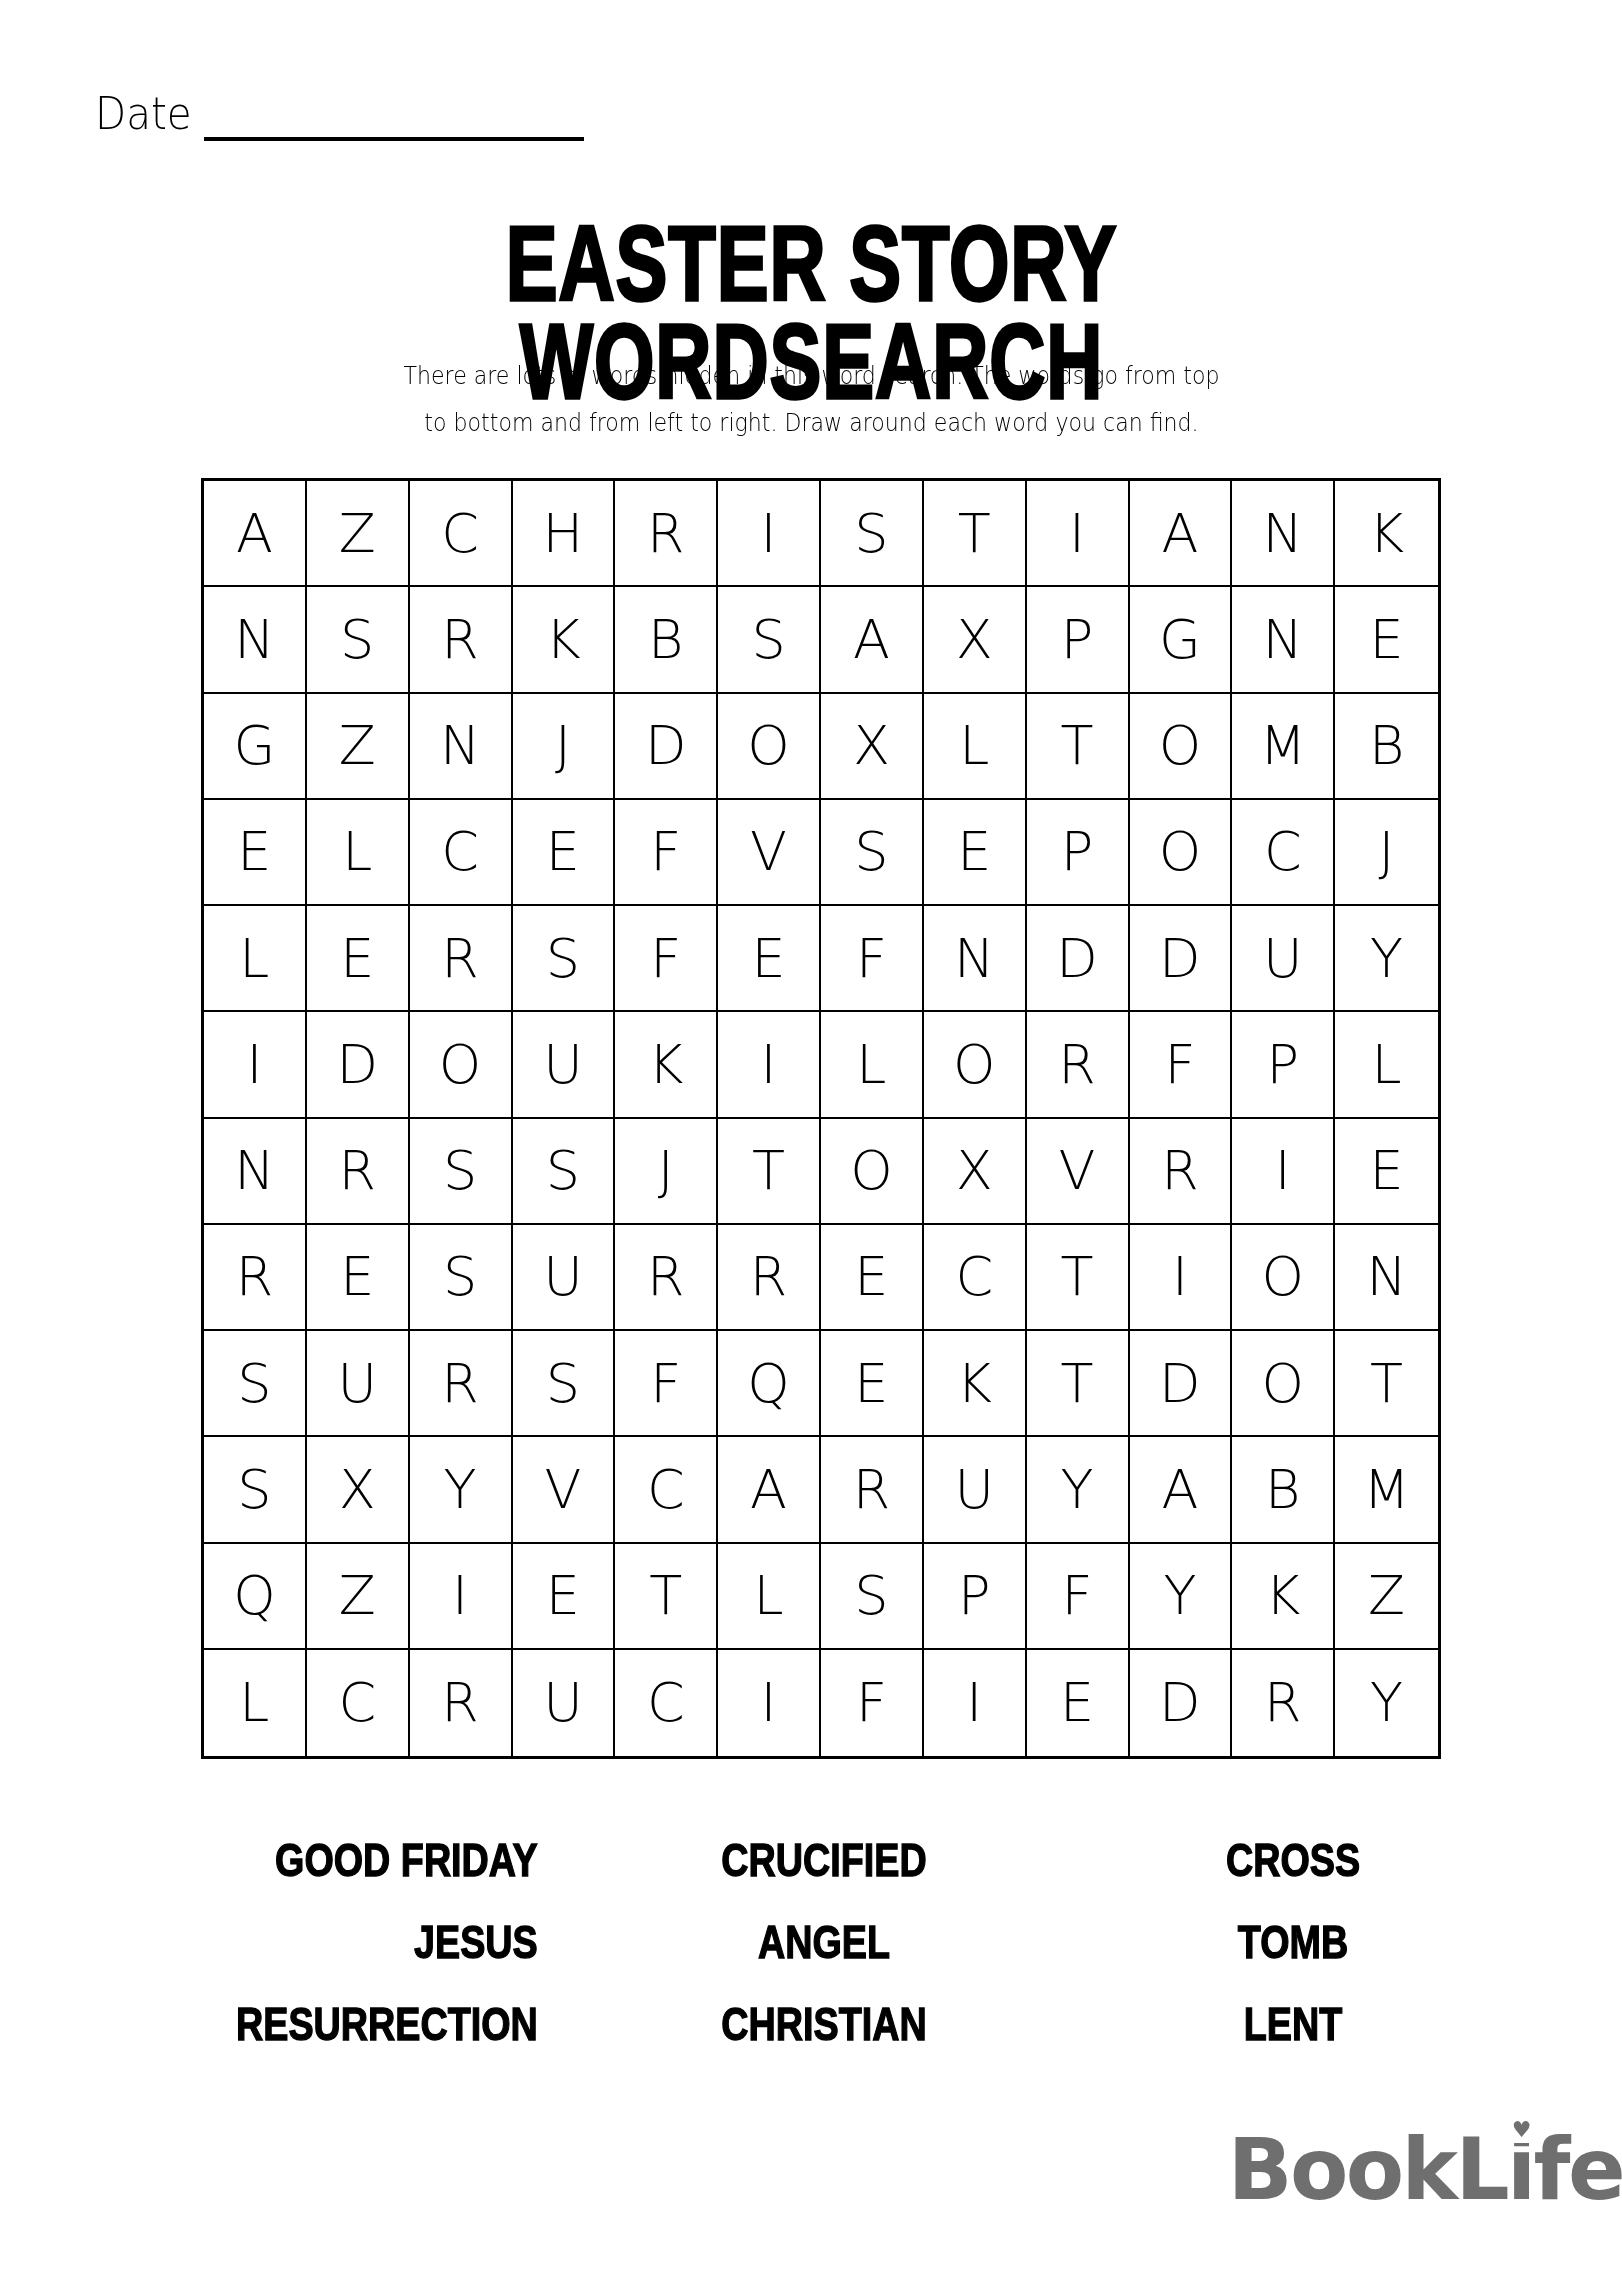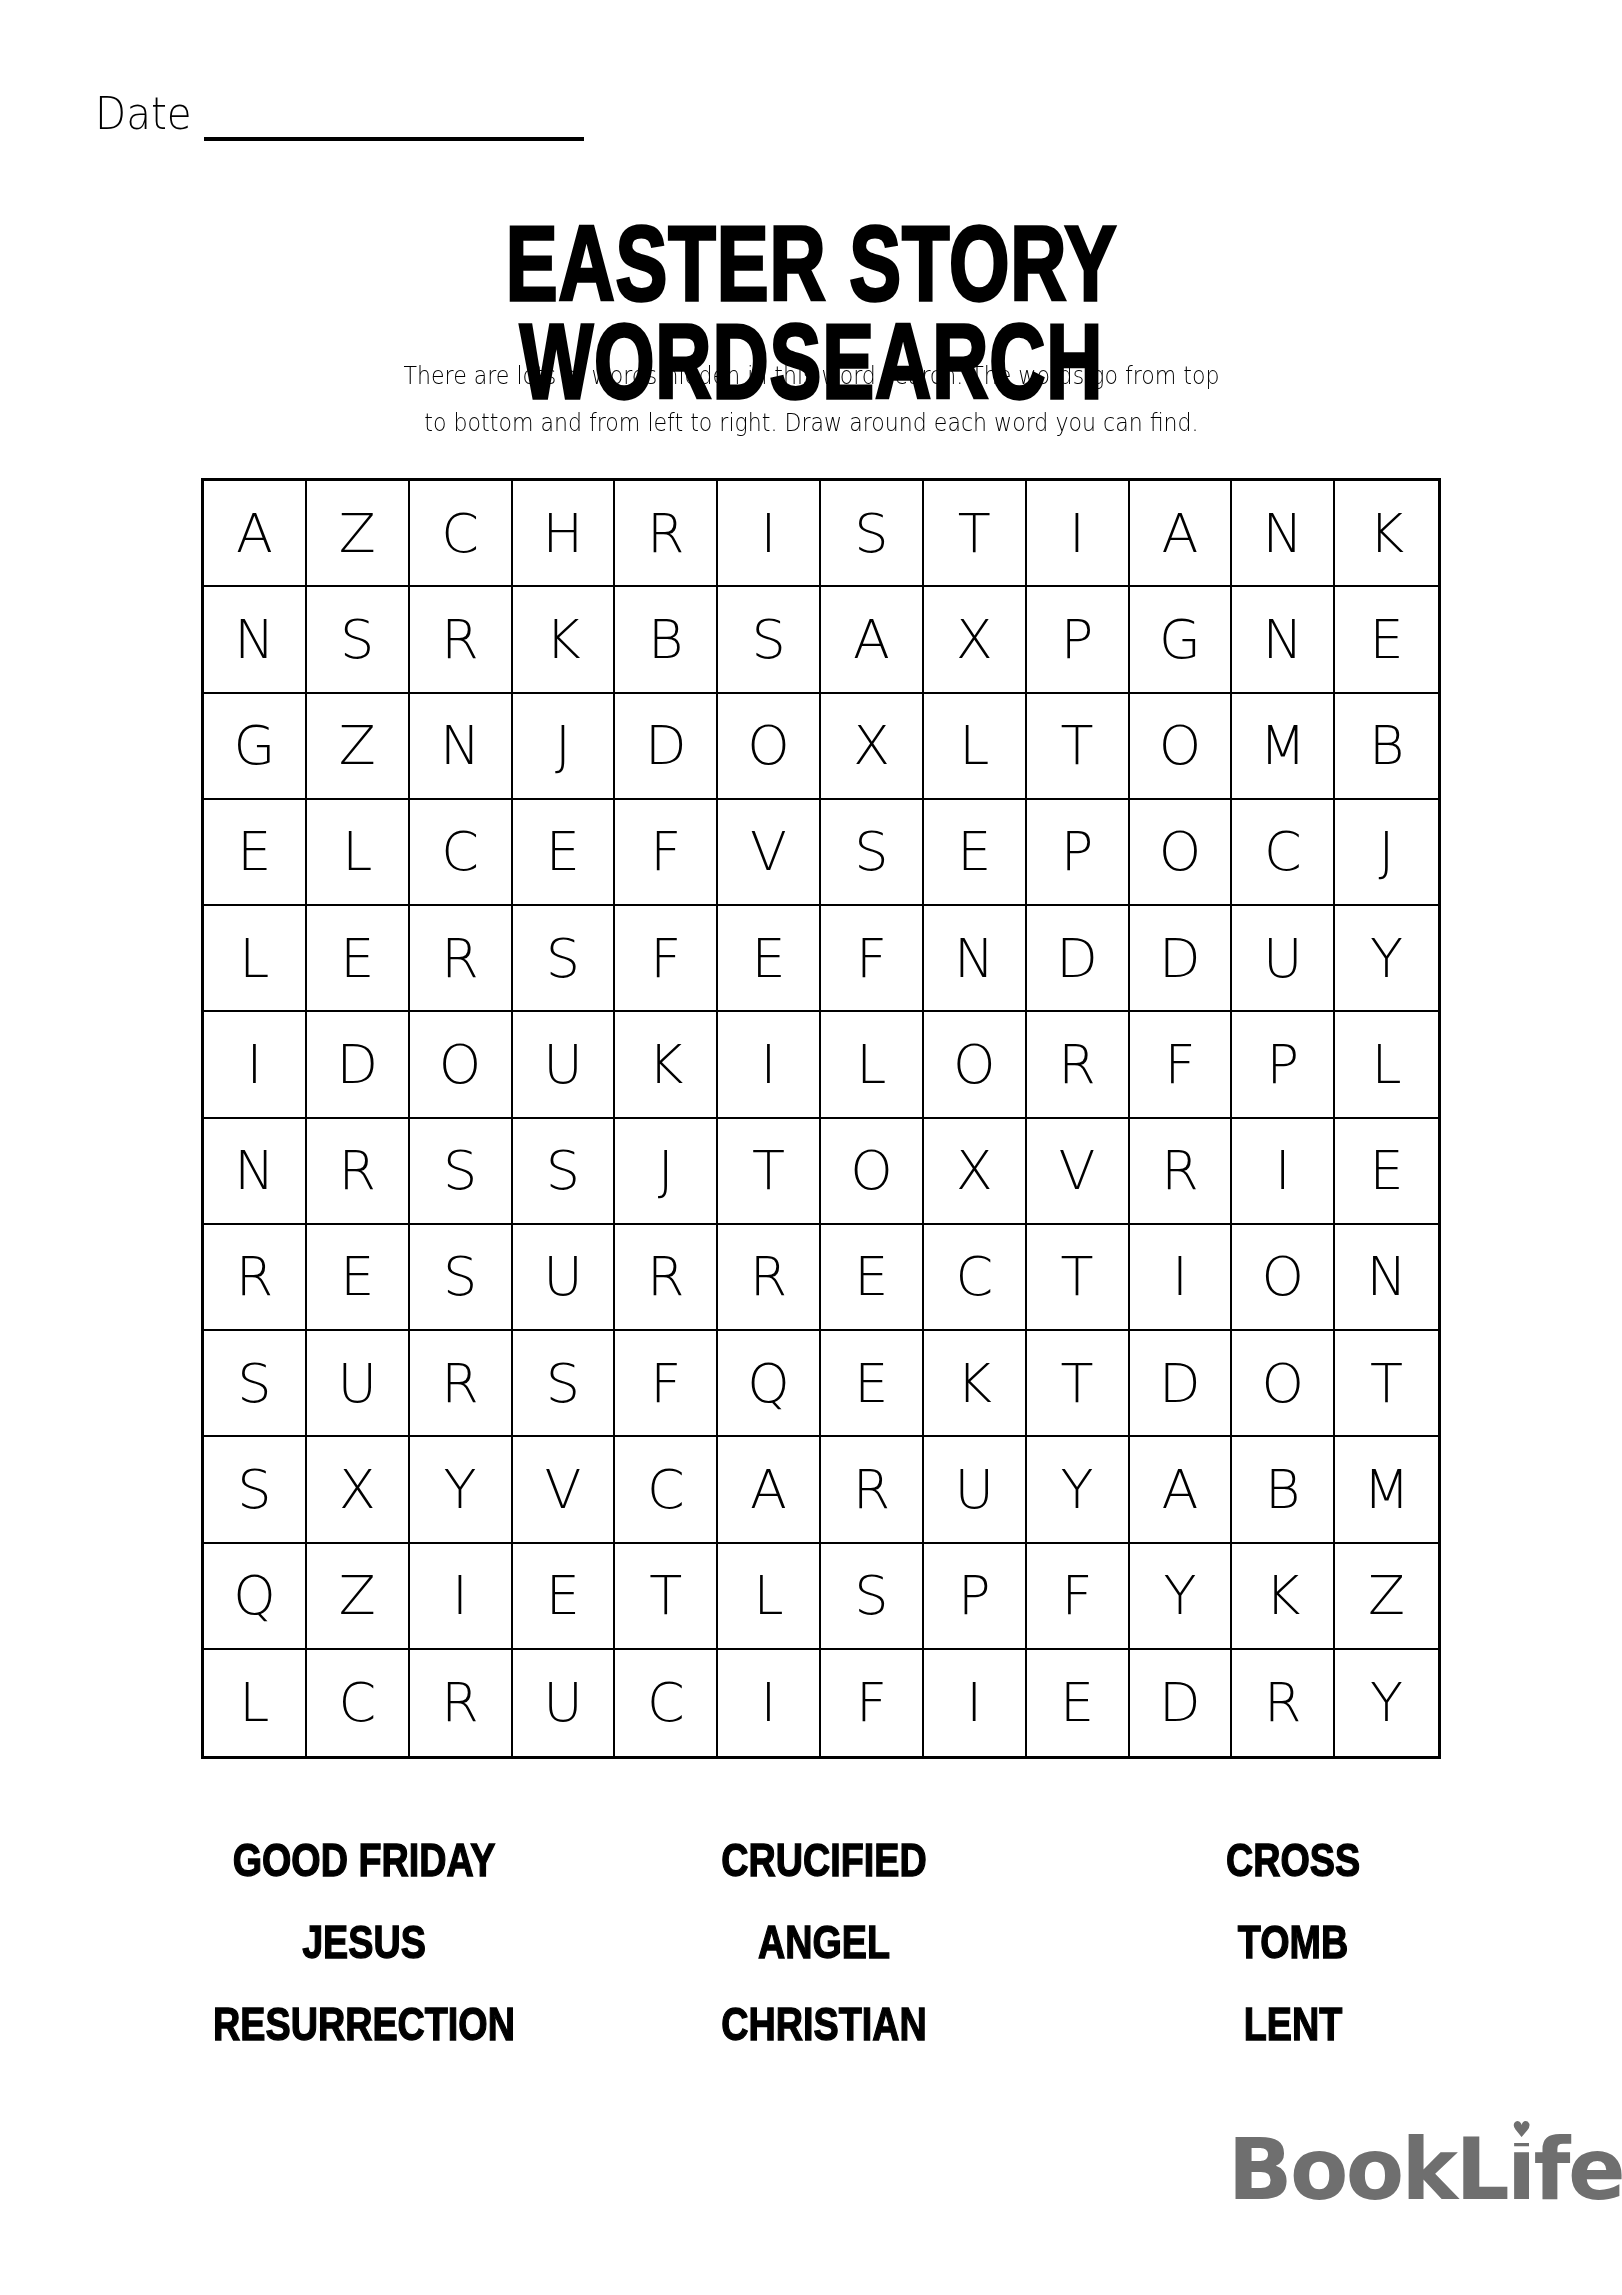--- a/index.html
+++ b/index.html
@@ -18,21 +18,21 @@
     .instructions span { display: block; transform: scaleX(0.92); }
 
     .grid { position: absolute; left: 201px; top: 478px; width: 1240px; height: 1281px; border: 3.3px solid #000; box-sizing: border-box; display: grid; grid-template-columns: repeat(12, 1fr); grid-template-rows: repeat(12, 1fr); }
     .cell { border-right: 2px solid #000; border-bottom: 2px solid #000; display: flex; align-items: center; justify-content: center; font-family: "DejaVu Sans", sans-serif; font-size: 54px; font-weight: 300; box-sizing: border-box; }
     .cell.last-col { border-right: none; }
     .cell.last-row { border-bottom: none; }
 
     .word-list { position: absolute; top: 1819px; left: 0; width: 1623px; }
     .word-col { position: absolute; top: 0; width: 458px; text-align: center; }
     .word { font-family: "Liberation Sans", sans-serif; font-weight: 900; font-size: 46px; line-height: 82px; -webkit-text-stroke: 1.3px #000; transform: scaleX(0.82); }
-    #col-1 { left: 135px; }
+    #col-1 { left: 121px; text-align: right; }
     #col-2 { left: 595px; }
     #col-3 { left: 1064px; }
 
     .logo { position: absolute; top: 2120px; left: 0; width: 1623px; text-align: right; }
     .logo-text { display: inline-block; font-family: "DejaVu Sans", sans-serif; font-weight: bold; font-size: 85px; letter-spacing: -2.6px; position: relative; }
     .logo-heart { position: absolute; font-size: 22px; top: 1.3px; }
   </style>
 </head>
 <body>
 

